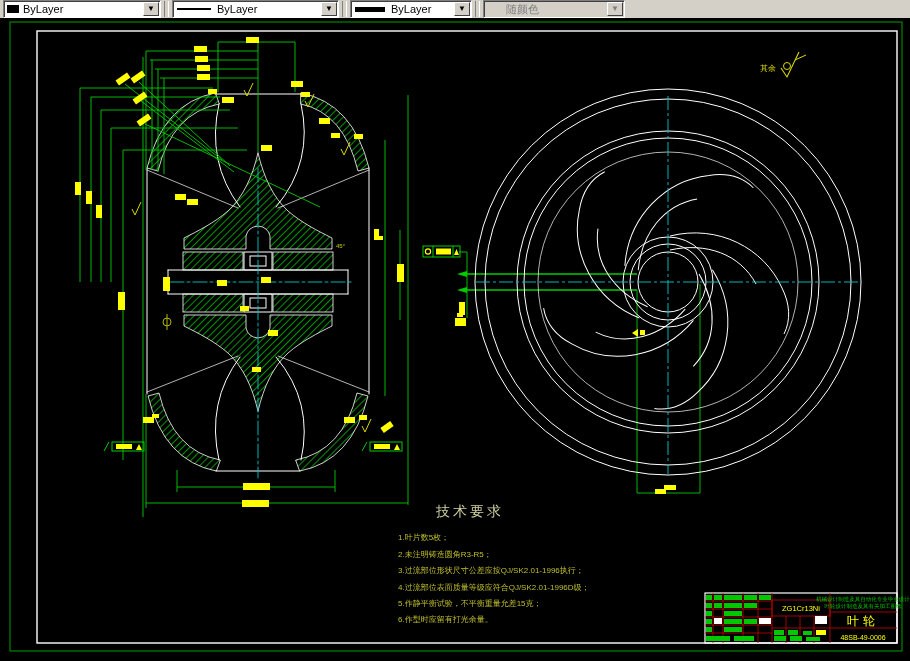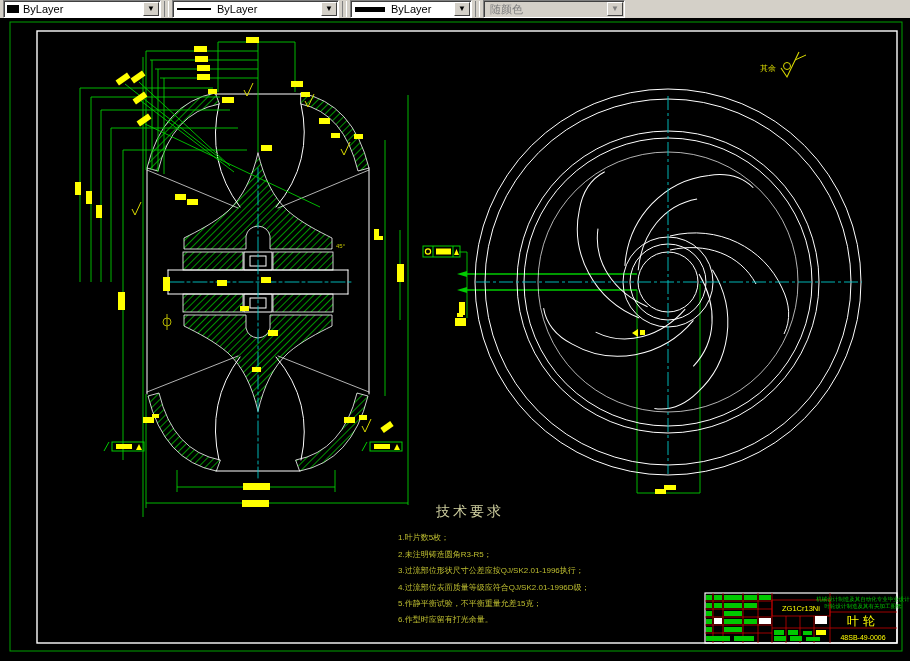--- a/index.html
+++ b/index.html
@@ -42,21 +42,21 @@
     <span class="arrow">▼</span>
   </div>
   <div class="sep"></div>
   <div class="combo" style="width:120px">
     <span class="lt-thick"></span>
     <span class="combo-label">ByLayer</span>
     <span class="arrow">▼</span>
   </div>
   <div class="sep"></div>
   <div class="combo disabled" style="width:140px">
-    <span class="combo-label" style="margin-left:6px">随颜色</span>
+    <span class="combo-label" style="margin-left:22px">随颜色</span>
     <span class="arrow">▼</span>
   </div>
 </div>
 
 <div id="canvas">
 <svg width="910" height="643" viewBox="0 18 910 643" xmlns="http://www.w3.org/2000/svg">
   <defs>
     <pattern id="hatch" width="5" height="5" patternUnits="userSpaceOnUse" patternTransform="rotate(45)">
       <rect width="5" height="5" fill="#000"></rect>
       <line x1="0" y1="0" x2="0" y2="5" stroke="#00bb00" stroke-width="1.6"></line>

